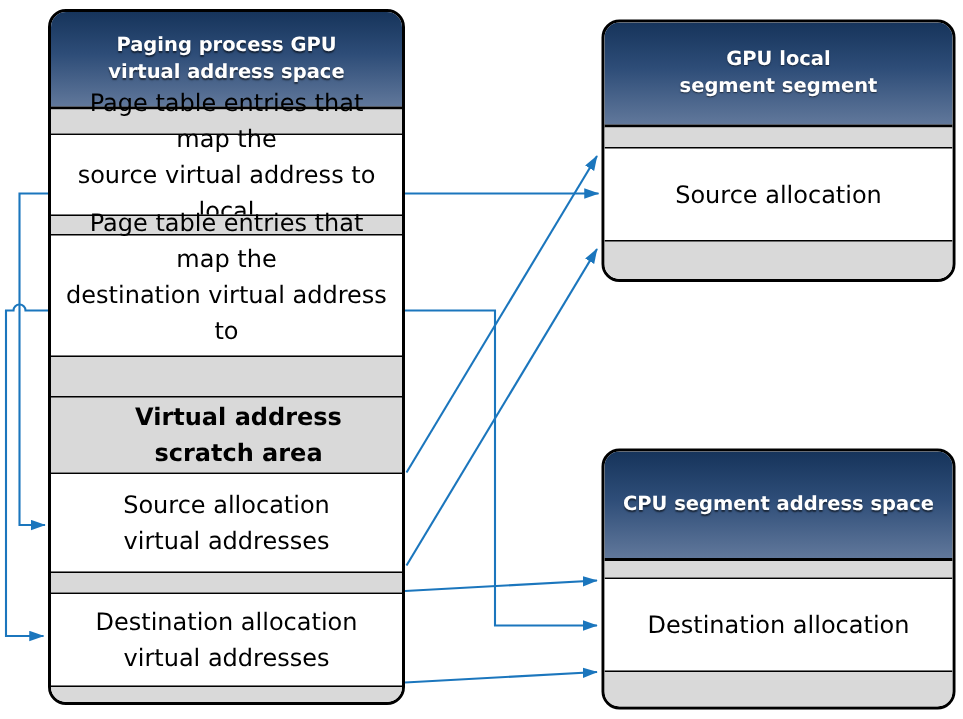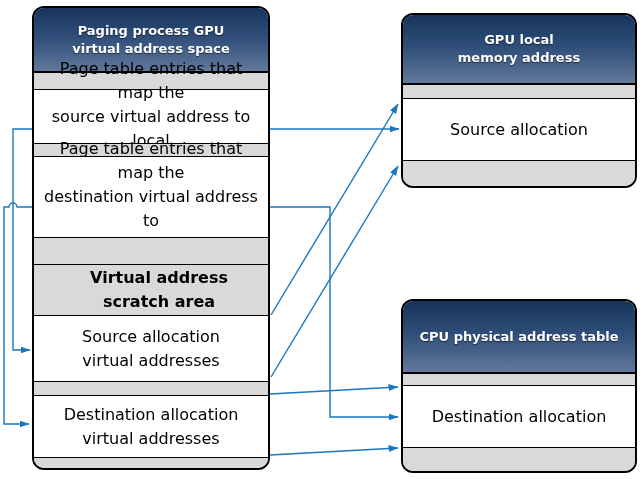--- a/index.html
+++ b/index.html
@@ -149,30 +149,30 @@
     <div class="row strip lb-g4"></div>
     <div class="row white lb-w4">
       <div class="sect-text">Destination allocation
 virtual addresses</div>
     </div>
     <div class="row strip last"></div>
   </div>
 
   <div class="box" id="gpu-box">
     <div class="row hdr gb-hdr pre">GPU local
-memory address</div>
+segment segment</div>
     <div class="row strip gb-g1"></div>
     <div class="row white gb-w1">
       <div class="sect-text">Source allocation</div>
     </div>
     <div class="row strip last"></div>
   </div>
 
   <div class="box" id="cpu-box">
-    <div class="row hdr cb-hdr">CPU physical address table</div>
+    <div class="row hdr cb-hdr">CPU segment address space</div>
     <div class="row strip cb-g1"></div>
     <div class="row white cb-w1">
       <div class="sect-text">Destination allocation</div>
     </div>
     <div class="row strip last"></div>
   </div>
 
 </div>
 
 </body></html>

